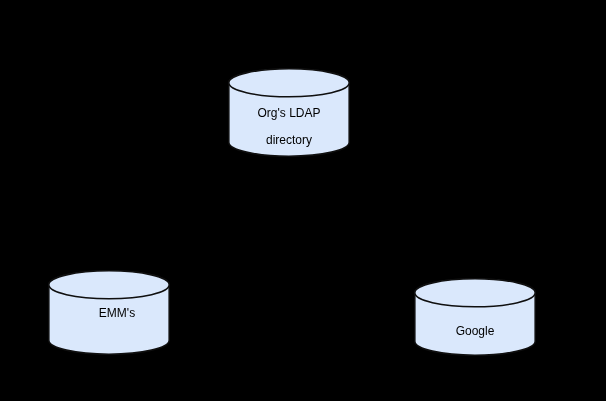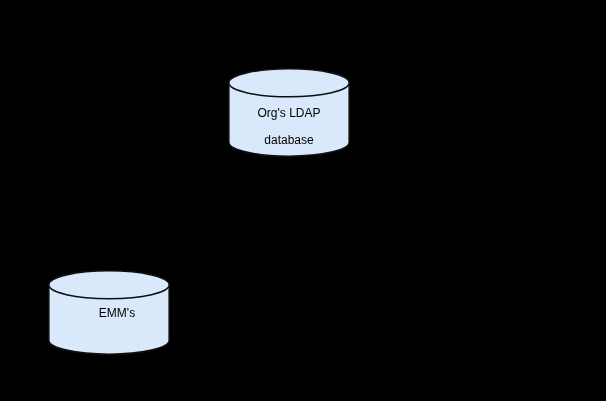--- a/index.html
+++ b/index.html
@@ -38,22 +38,29 @@
 </style>
 </head>
 <body>
 
 <div id="canvas">
     <div class="node" style="left: 228px; top: 68px; width: 122px; height: 89px;">
       <svg width="122" height="89" viewBox="0 0 122 89">
         <path d="M 0.8 14.8 A 60.2 14 0 0 1 121.2 14.8 L 121.2 74.2 A 60.2 14 0 0 1 0.8 74.2 Z" fill="#dae8fc" stroke="#0f0f0f" stroke-width="1.6" stroke-linejoin="round"></path>
         <ellipse cx="61" cy="14.8" rx="60.2" ry="14" fill="#dae8fc" stroke="#0f0f0f" stroke-width="1.6"></ellipse>
       </svg>
-      <div class="node-label" style="color: rgb(0, 0, 0); top: 31.5px; height: 54px;"><div>Org's LDAP</div><div>database</div></div>
+      <div class="node-label" style="color: rgb(0, 0, 0); top: 31.5px; height: 54px;"><div>Org's LDAP</div><div>directory</div></div>
     </div>
     <div class="node" style="left: 48px; top: 270px; width: 138px; height: 85px;">
       <svg width="122" height="85" viewBox="0 0 122 85">
         <path d="M 0.8 14.8 A 60.2 14 0 0 1 121.2 14.8 L 121.2 70.2 A 60.2 14 0 0 1 0.8 70.2 Z" fill="#dae8fc" stroke="#0f0f0f" stroke-width="1.6" stroke-linejoin="round"></path>
         <ellipse cx="61" cy="14.8" rx="60.2" ry="14" fill="#dae8fc" stroke="#0f0f0f" stroke-width="1.6"></ellipse>
       </svg>
       <div class="node-label" style="color: rgb(0, 0, 0); top: 29.5px; height: 54px;"><div>EMM's</div></div>
     </div>
+    <div class="node" style="left: 414px; top: 278px; width: 122px; height: 78px;">
+      <svg width="122" height="78" viewBox="0 0 122 78">
+        <path d="M 0.8 14.8 A 60.2 14 0 0 1 121.2 14.8 L 121.2 63.2 A 60.2 14 0 0 1 0.8 63.2 Z" fill="#dae8fc" stroke="#0f0f0f" stroke-width="1.6" stroke-linejoin="round"></path>
+        <ellipse cx="61" cy="14.8" rx="60.2" ry="14" fill="#dae8fc" stroke="#0f0f0f" stroke-width="1.6"></ellipse>
+      </svg>
+      <div class="node-label" style="color: rgb(0, 0, 0); top: 39.5px; height: 27px;"><div>Google</div></div>
+    </div>
   </div>
 
 </body></html>

